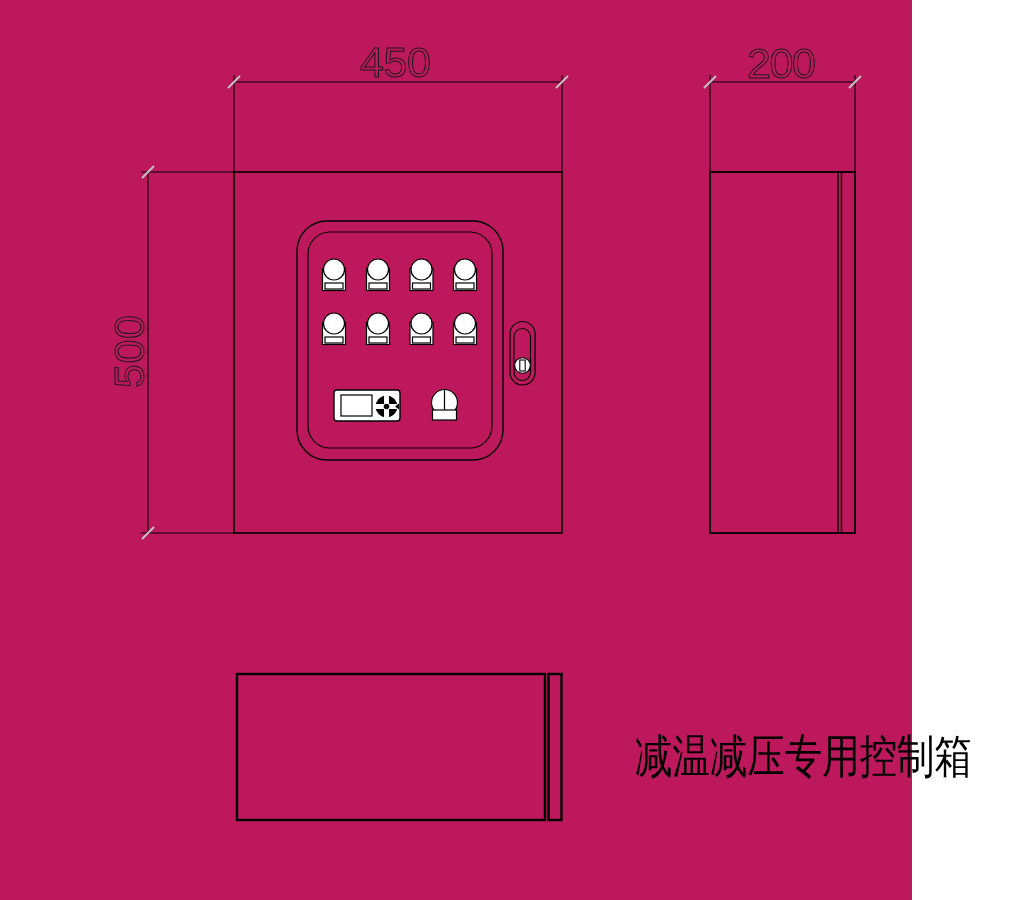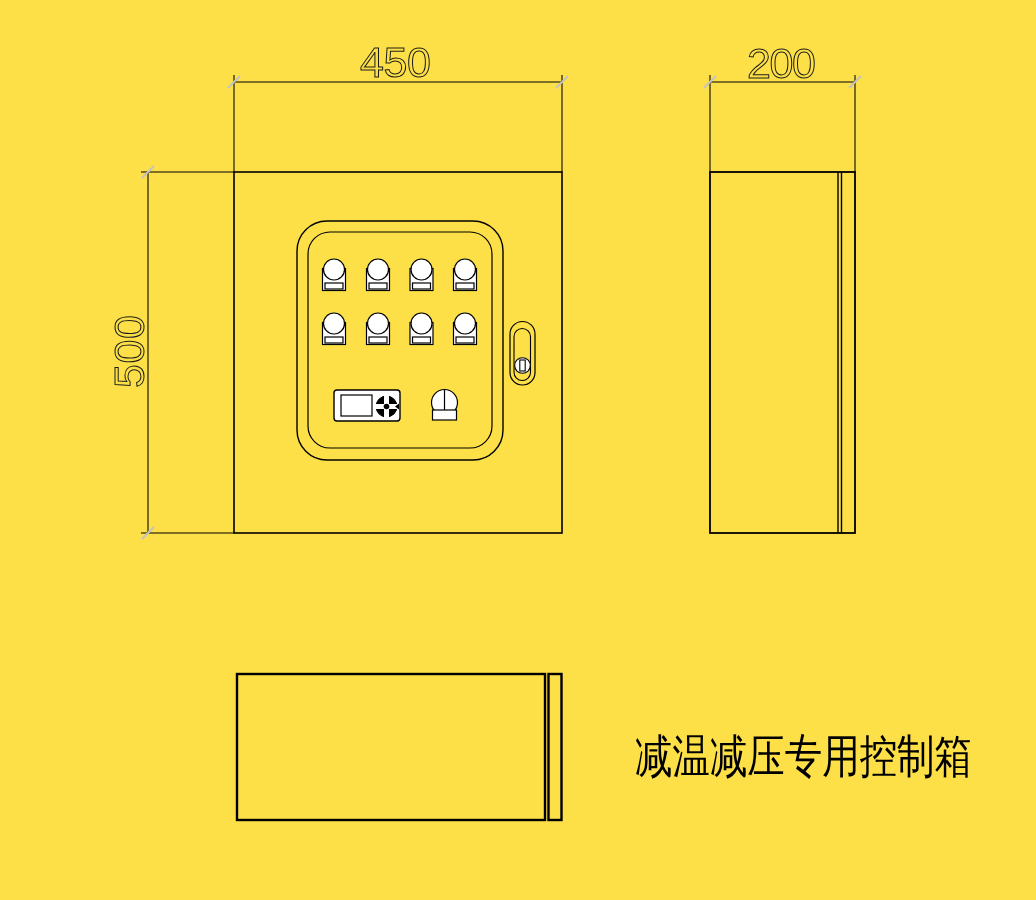--- a/index.html
+++ b/index.html
@@ -1,20 +1,20 @@
 <!DOCTYPE html>
 <html><head>
 <meta charset="utf-8">
 <style>
   html,body{
     margin:0;padding:0;background:#ffffff;
     width:1036px;height:900px;overflow:hidden;
     font-family:"Liberation Sans", sans-serif;
   }
-  .stage{position:relative;width:1036px;height:900px;background:#fde047;}
+  .stage{position:relative;width:912px;height:900px;background:#be185d;}
   svg{display:block;}
   .ln{stroke:#000;fill:none;}
   .w10{stroke-width:1.1;}
   .w12{stroke-width:1.2;}
   .w14{stroke-width:1.4;}
   .w16{stroke-width:1.6;}
   .w18{stroke-width:1.8;}
   .w24{stroke-width:2.4;}
   .whitefill{fill:#ffffff;}
   .dimline{stroke:#000;stroke-width:1.05;fill:none;}

